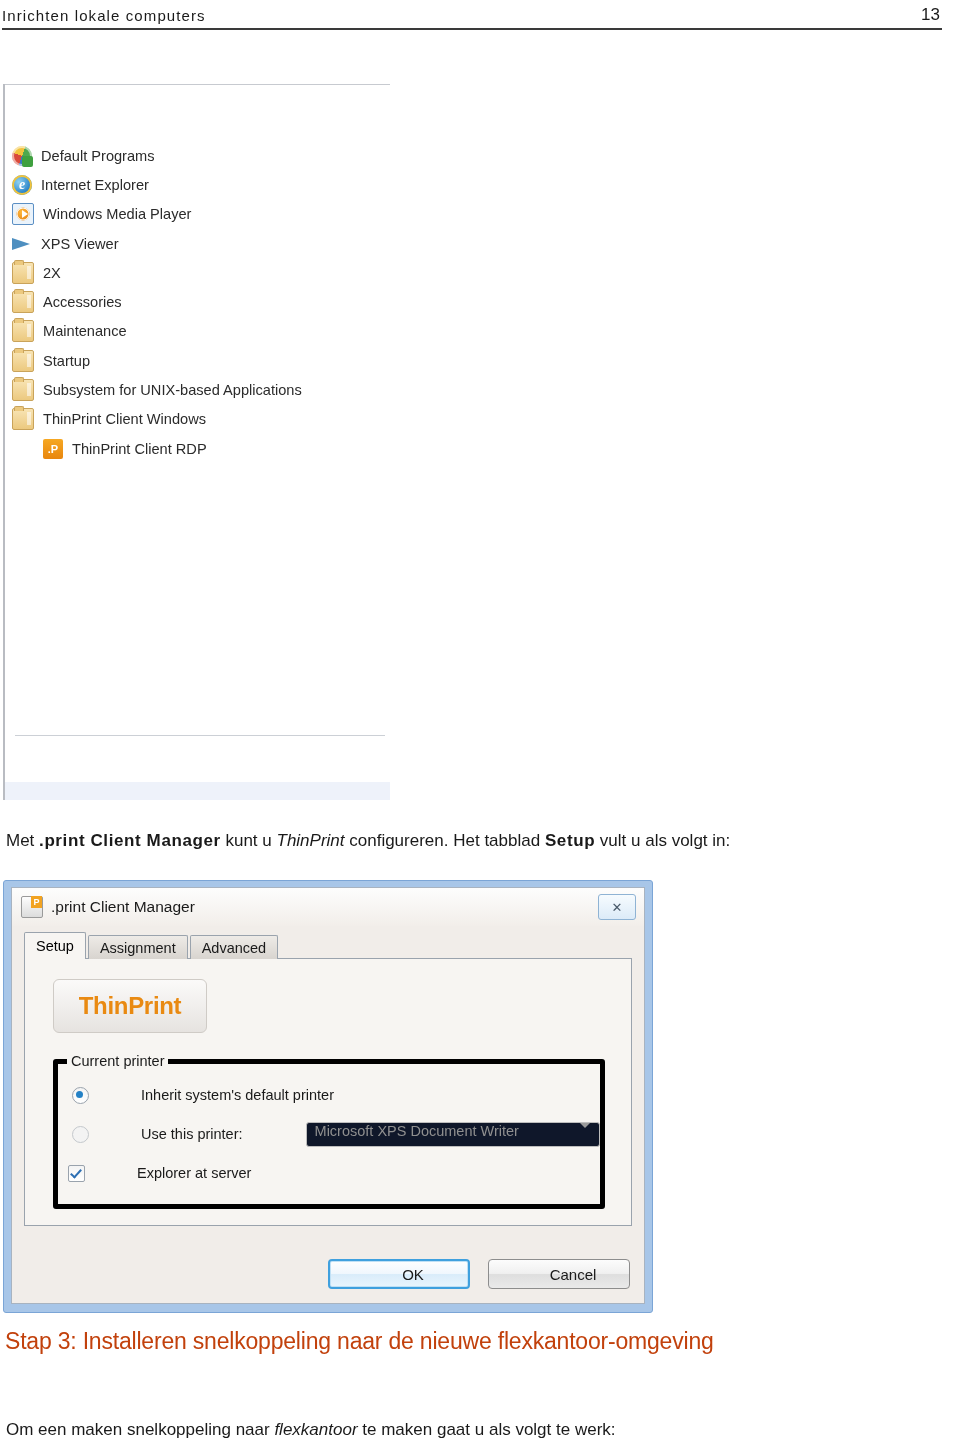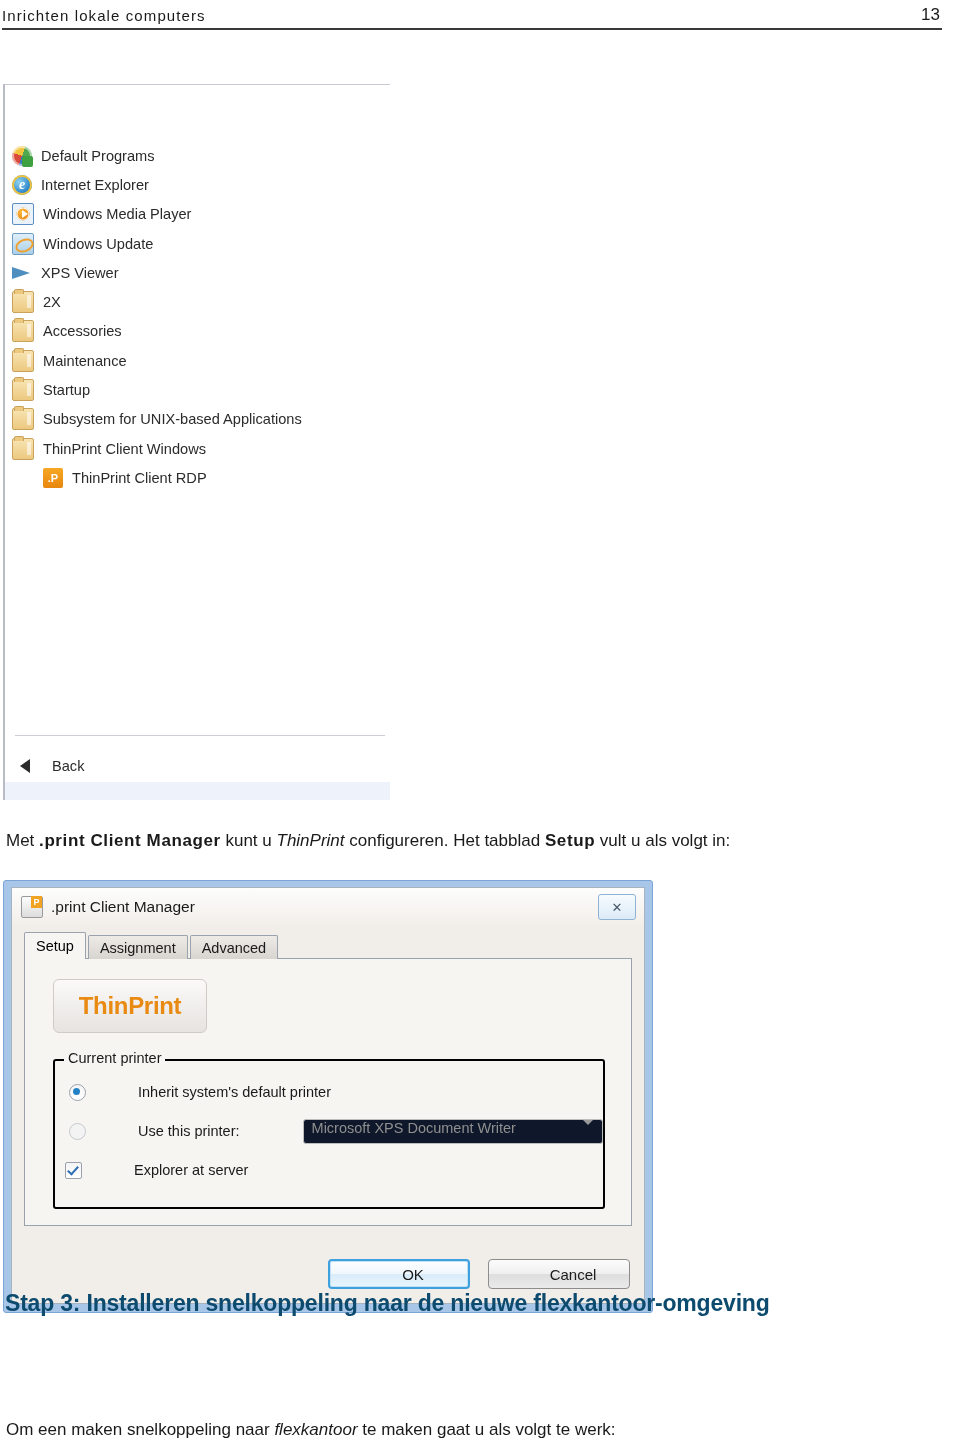--- a/index.html
+++ b/index.html
@@ -391,21 +391,21 @@
     font-family: "Liberation Sans", sans-serif;
     letter-spacing: -.3px;
   }
 
   .groupbox {
     position: absolute;
     left: 28px;
     top: 100px;
     right: 26px;
     height: 150px;
-    border: 2px solid #000000;
+    border: 5px solid #000000;
     border-radius: 3px;
     box-sizing: border-box;
   }
   .groupbox-legend {
     position: absolute;
     left: 9px;
     top: -11px;
     background: #f7f5f2;
     padding: 0 4px;
     font-size: 14.5px;
@@ -520,24 +520,24 @@
   }
   .btn-cancel {
     background: linear-gradient(#fcfcfc 0%, #f0f0f0 48%, #dedede 52%, #eaeaea 100%);
     border: 1px solid #8d8d8d;
   }
 
   
   #section-heading {
     position: absolute;
     left: 5px;
-    top: 1290px;
+    top: 1328px;
     font-size: 23px;
-    font-weight: bold;
-    color: #0c4a6e;
+    font-weight: normal;
+    color: #c2410c;
     letter-spacing: -.2px;
     white-space: nowrap;
     font-family: "Liberation Sans", sans-serif;
   }
   #para-closing { left: 6px; top: 1420px; }
 </style>
 </head>
 <body>
 
 <div class="page-header">
@@ -558,24 +558,20 @@
     <div class="sm-item">
       <span class="sm-icon ic-ie"></span>
       <span class="sm-label">Internet Explorer</span>
     </div>
 
     <div class="sm-item">
       <span class="sm-icon ic-wmp"></span>
       <span class="sm-label">Windows Media Player</span>
     </div>
 
-    <div class="sm-item">
-      <span class="sm-icon ic-wupdate"></span>
-      <span class="sm-label">Windows Update</span>
-    </div>
 
     <div class="sm-item">
       <span class="sm-icon ic-xps"></span>
       <span class="sm-label">XPS Viewer</span>
     </div>
 
     <div class="sm-item">
       <span class="sm-icon ic-folder"></span>
       <span class="sm-label">2X</span>
     </div>
@@ -607,24 +603,20 @@
 
     <div class="sm-item indent">
       <span class="sm-icon ic-thinprint-rdp"></span>
       <span class="sm-label">ThinPrint Client RDP</span>
     </div>
 
   </div>
 
   <div class="startmenu-sep"></div>
 
-  <div class="startmenu-back">
-    <span class="back-arrow"></span>
-    <span class="back-label">Back</span>
-  </div>
 
   <div class="startmenu-footer"></div>
 </div>
 
 <div class="para" id="para-intro">
   <span>Met </span><b>.print Client Manager</b><span> kunt u </span><i>ThinPrint</i><span> configureren. Het tabblad </span><b>Setup</b><span> vult u als volgt in:</span>
 </div>
 
 <div class="dialog">
   <div class="dialog-inner">

